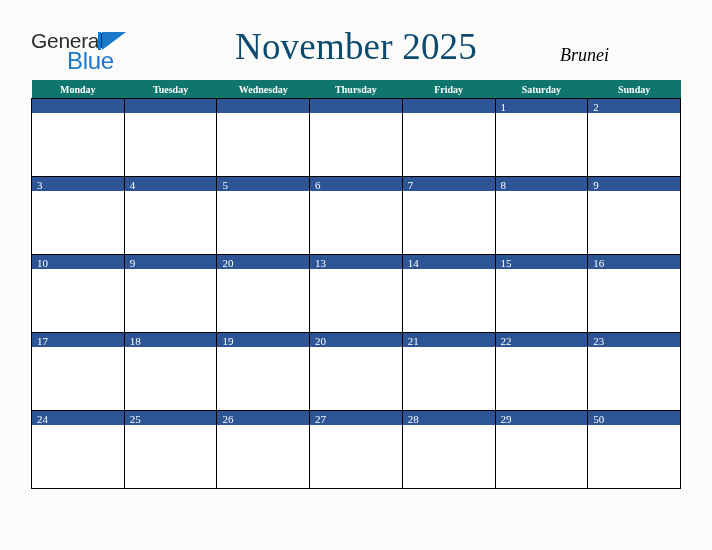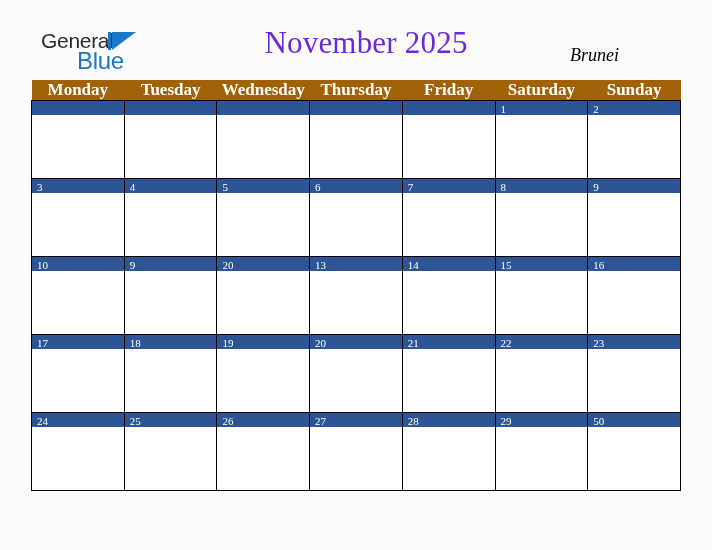--- a/index.html
+++ b/index.html
@@ -12,21 +12,21 @@
     height: 550px;
     background: #fbfbfa;
     font-family: "Liberation Serif", serif;
     overflow: hidden;
     position: relative;
   }
 
   
   .page-header {
     position: absolute;
-    left: 10px;
+    left: 0;
     top: 0;
     width: 640px;
     height: 78px;
   }
 
   .logo {
     position: absolute;
     left: 31px;
     top: 30px;
     width: 110px;
@@ -77,22 +77,22 @@
     line-height: 21px;
   }
 
   .month-title {
     position: absolute;
     left: 0;
     top: 25px;
     width: 712px;
     text-align: center;
     font-family: "Liberation Serif", serif;
-    font-size: 31px;
-    color: #6d28d9;
+    font-size: 37px;
+    color: #0c4a6e;
     letter-spacing: 0.2px;
   }
 
   .country-label {
     position: absolute;
     right: 31px;
     top: 45px;
     font-family: "Liberation Serif", serif;
     font-size: 18px;
     color: #000000;
@@ -103,24 +103,24 @@
   .calendar {
     position: absolute;
     left: 31px;
     top: 80px;
     width: 650px;
     border-collapse: collapse;
     table-layout: fixed;
   }
 
   .calendar th {
-    background: #a16207;
+    background: #0f766e;
     color: #ffffff;
     font-family: "Liberation Serif", serif;
-    font-size: 17px;
+    font-size: 10px;
     font-weight: bold;
     height: 18px;
     padding: 0;
     text-align: center;
     border: none;
   }
 
   .calendar td {
     padding: 0;
     border: 1px solid #000000;

